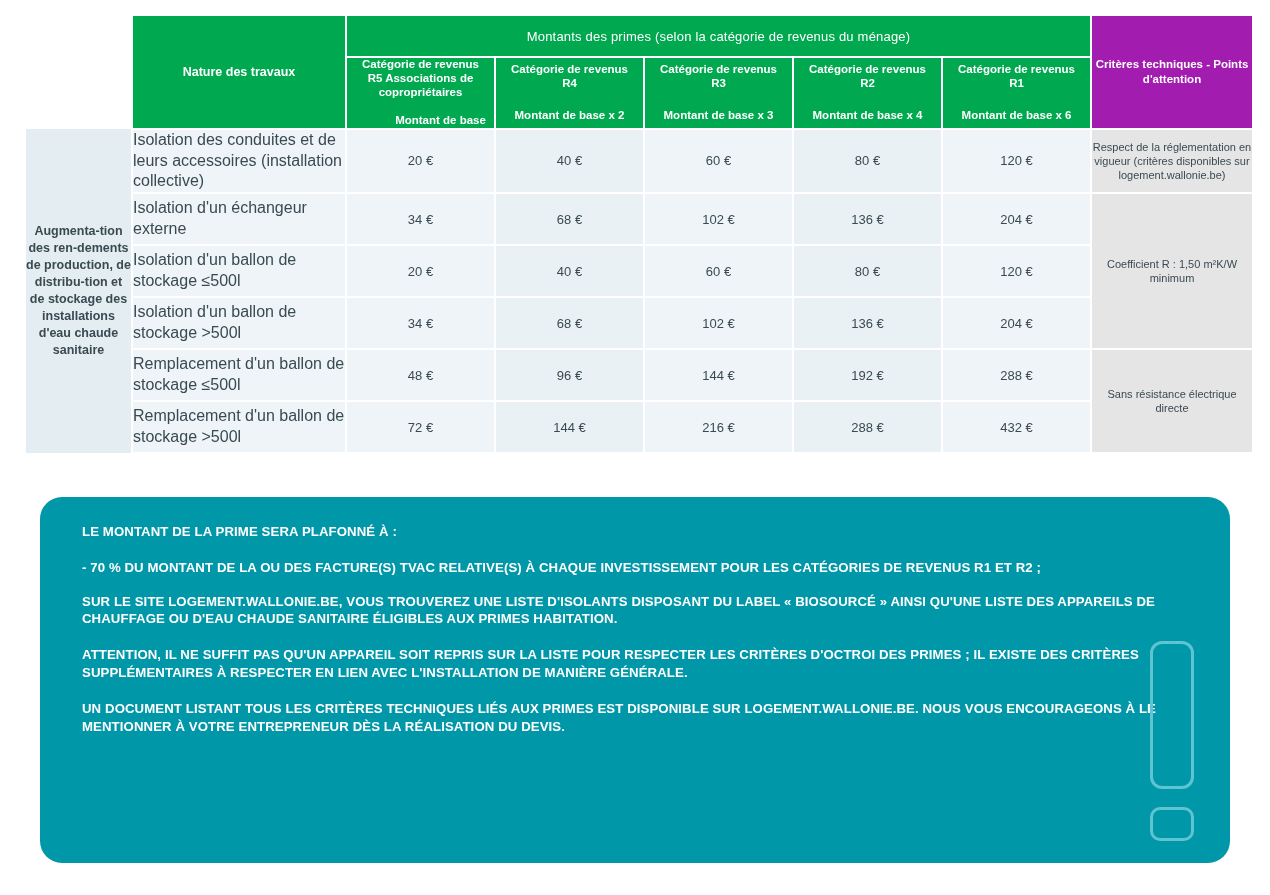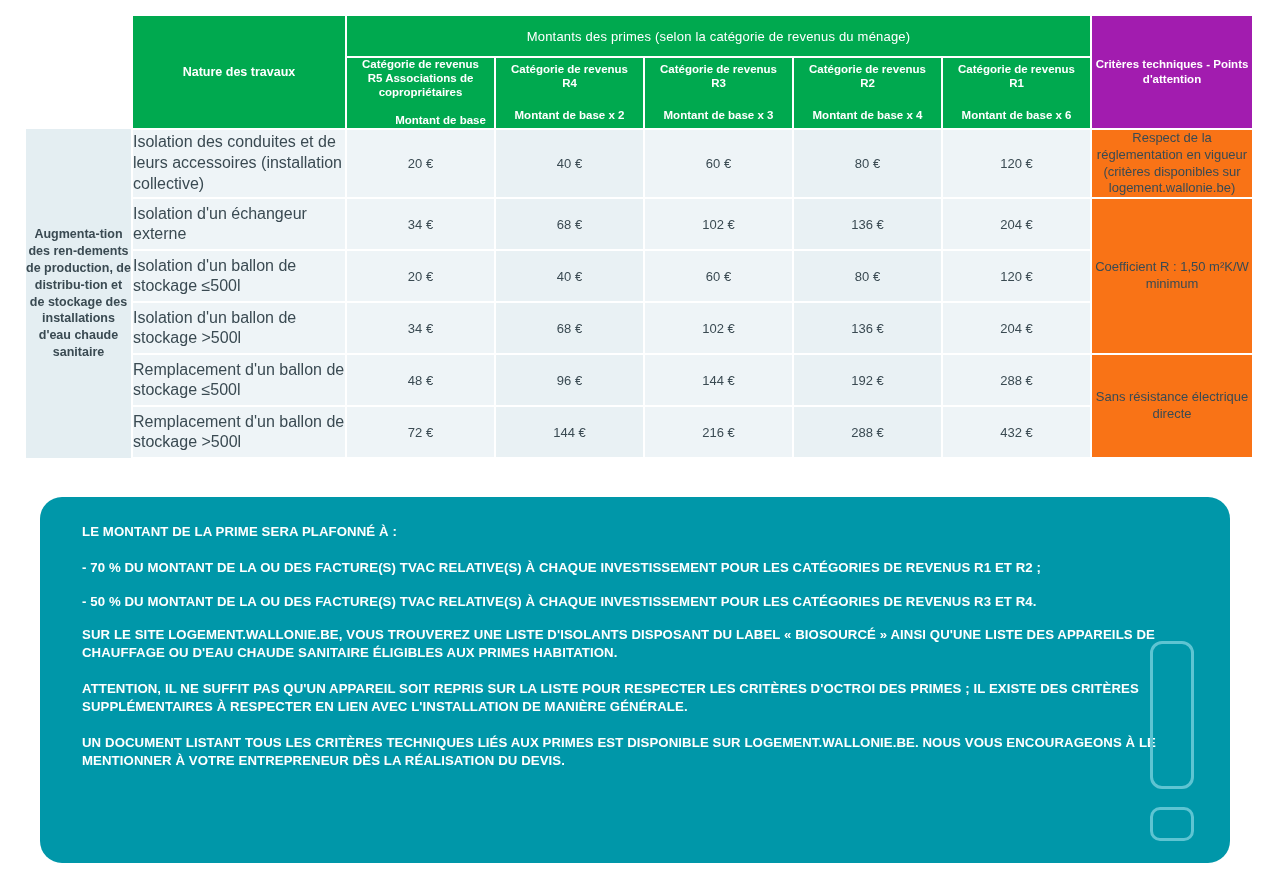--- a/index.html
+++ b/index.html
@@ -118,23 +118,23 @@
     color: #3a4a52;
     font-size: 13px;
     text-align: center;
     border-bottom: 2px solid #ffffff;
     border-right: 2px solid #ffffff;
     height: 50px;
     margin-left: 43px;
   }
   .amount-cell.alt { background: #e9f1f4; }
   .crit-cell {
-    background: #f97316;
-    color: #3a4a52;
-    font-size: 13px;
+    background: #e5e5e5;
+    color: #3a4a52;
+    font-size: 11px;
     line-height: 1.3;
     text-align: center;
     padding: 6px 8px;
     border-bottom: 2px solid #ffffff;
   }
 
   
   .callout {
     position: absolute;
     left: 40px;
@@ -293,21 +293,20 @@
           <td class="amount-cell alt">288 €</td>
           <td class="amount-cell">432 €</td>
         </tr>
       </tbody>
     </table>
   </div>
 
   <div class="callout">
     <p>LE MONTANT DE LA PRIME SERA PLAFONNÉ À :</p>
     <p class="tight">- 70 % DU MONTANT DE LA OU DES FACTURE(S) TVAC RELATIVE(S) À CHAQUE INVESTISSEMENT POUR LES CATÉGORIES DE REVENUS R1 ET R2 ;</p>
-    <p class="tight">- 50 % DU MONTANT DE LA OU DES FACTURE(S) TVAC RELATIVE(S) À CHAQUE INVESTISSEMENT POUR LES CATÉGORIES DE REVENUS R3 ET R4.</p>
     <p>SUR LE SITE LOGEMENT.WALLONIE.BE, VOUS TROUVEREZ UNE LISTE D'ISOLANTS DISPOSANT DU LABEL « BIOSOURCÉ » AINSI QU'UNE LISTE DES APPAREILS DE CHAUFFAGE OU D'EAU CHAUDE SANITAIRE ÉLIGIBLES AUX PRIMES HABITATION.</p>
     <p>ATTENTION, IL NE SUFFIT PAS QU'UN APPAREIL SOIT REPRIS SUR LA LISTE POUR RESPECTER LES CRITÈRES D'OCTROI DES PRIMES ; IL EXISTE DES CRITÈRES SUPPLÉMENTAIRES À RESPECTER EN LIEN AVEC L'INSTALLATION DE MANIÈRE GÉNÉRALE.</p>
     <p>UN DOCUMENT LISTANT TOUS LES CRITÈRES TECHNIQUES LIÉS AUX PRIMES EST DISPONIBLE SUR LOGEMENT.WALLONIE.BE. NOUS VOUS ENCOURAGEONS À LE MENTIONNER À VOTRE ENTREPRENEUR DÈS LA RÉALISATION DU DEVIS.</p>
 
     <div class="excl">
       <div class="bar"></div>
       <div class="dot"></div>
     </div>
   </div>
 

